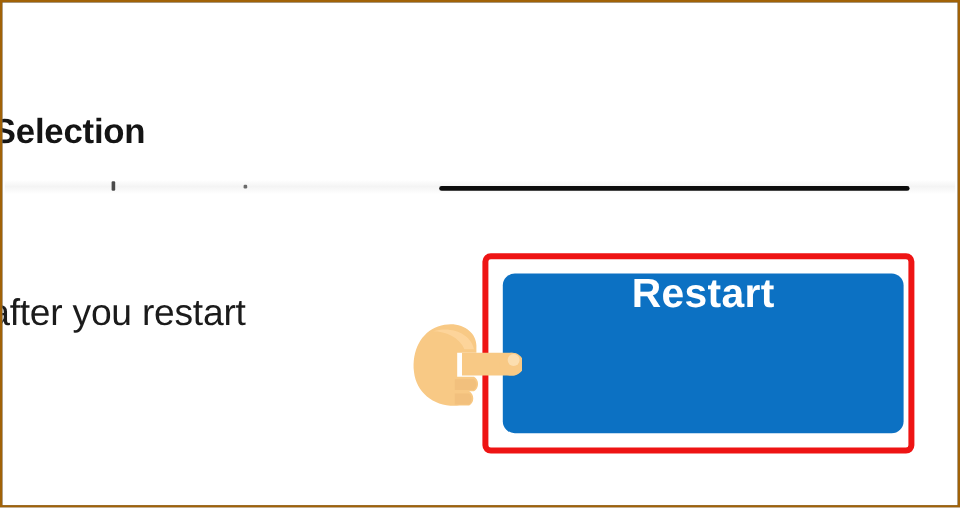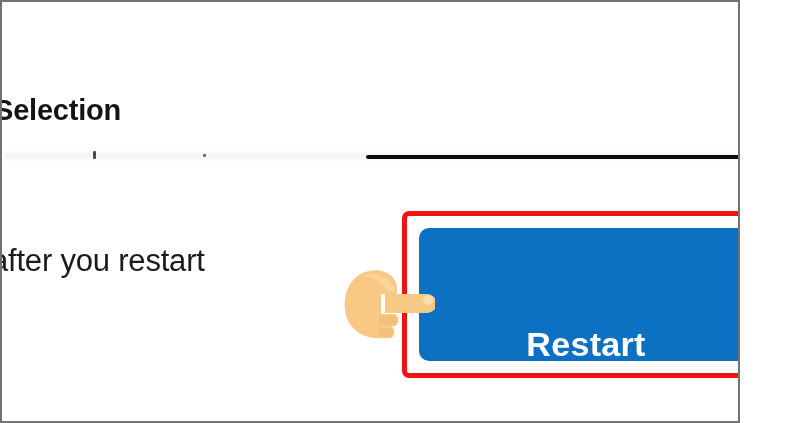--- a/index.html
+++ b/index.html
@@ -2,26 +2,26 @@
 <html><head>
 <meta charset="utf-8">
 <style>
   html, body {
     margin: 0;
     padding: 0;
     background: #ffffff;
   }
   #screenshot {
     position: relative;
-    width: 740px;
+    width: 800px;
     height: 423px;
     background: #737373;
     overflow: hidden;
     box-sizing: border-box;
-    border: 2px solid #737373;
+    border: 2px solid #a16207;
     font-family: "Liberation Sans", sans-serif;
     -webkit-font-smoothing: antialiased;
   }
 
   
   .content-area {
     position: absolute;
     inset: 0;
     background: #ffffff;
   }
@@ -108,21 +108,21 @@
   .restart-button {
     position: absolute;
     left: 417px;
     top: 226px;
     width: 334px;
     height: 133px;
     background: #0c71c3;
     border: none;
     border-radius: 10px;
     display: flex;
-    align-items: flex-end;
+    align-items: flex-start;
     justify-content: center;
     cursor: pointer;
     padding: 0;
   }
   .restart-button-label {
     color: #ffffff;
     font-family: "Liberation Sans", sans-serif;
     font-size: 34px;
     font-weight: bold;
     letter-spacing: 0.3px;

